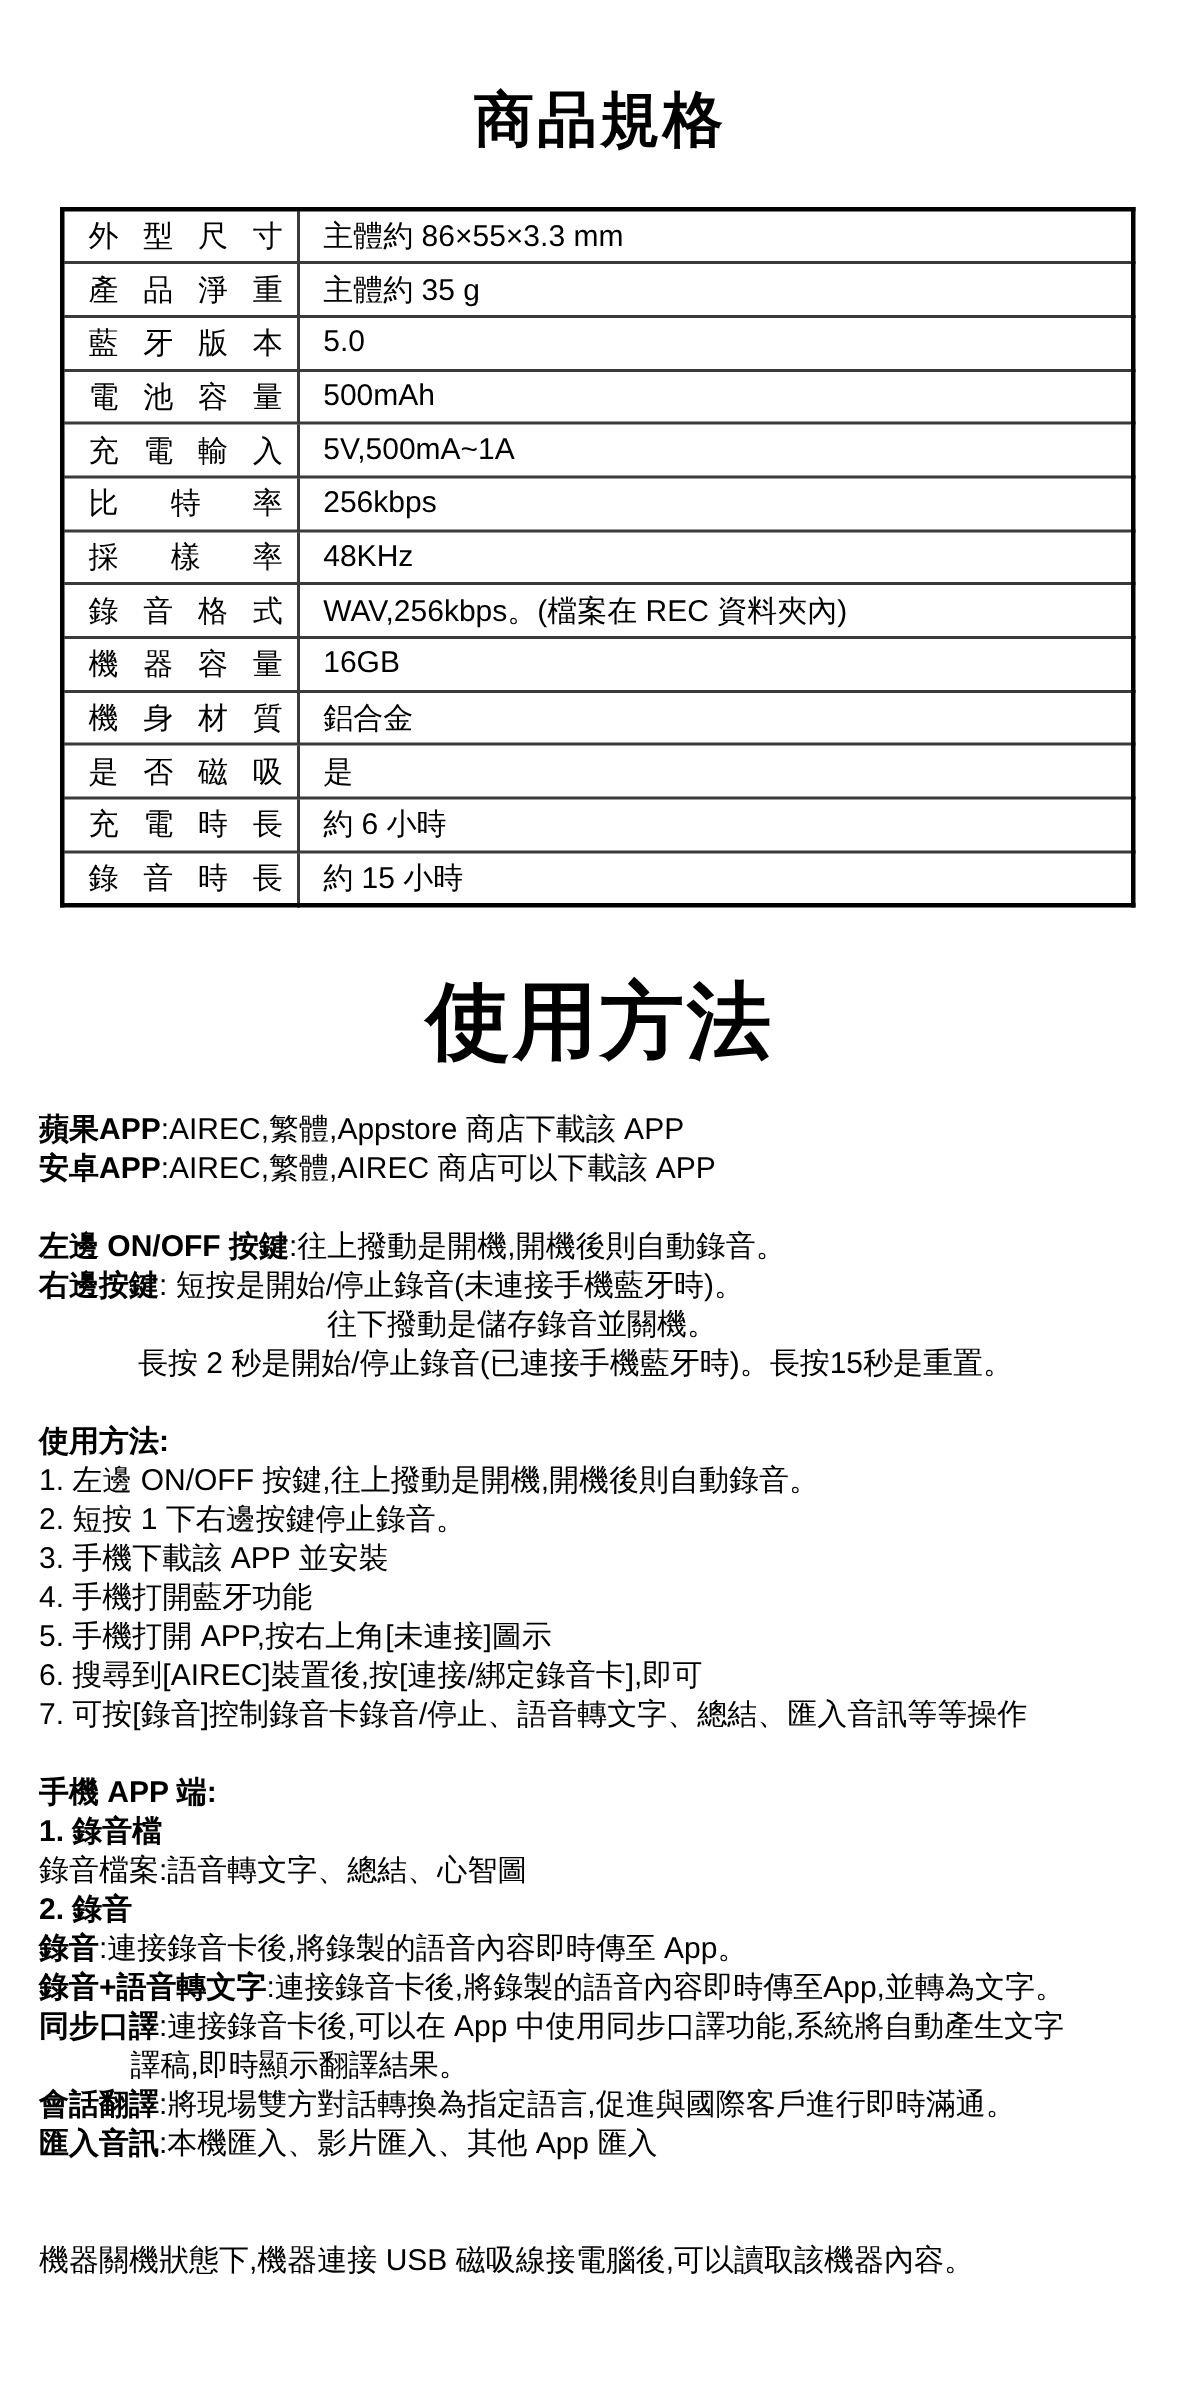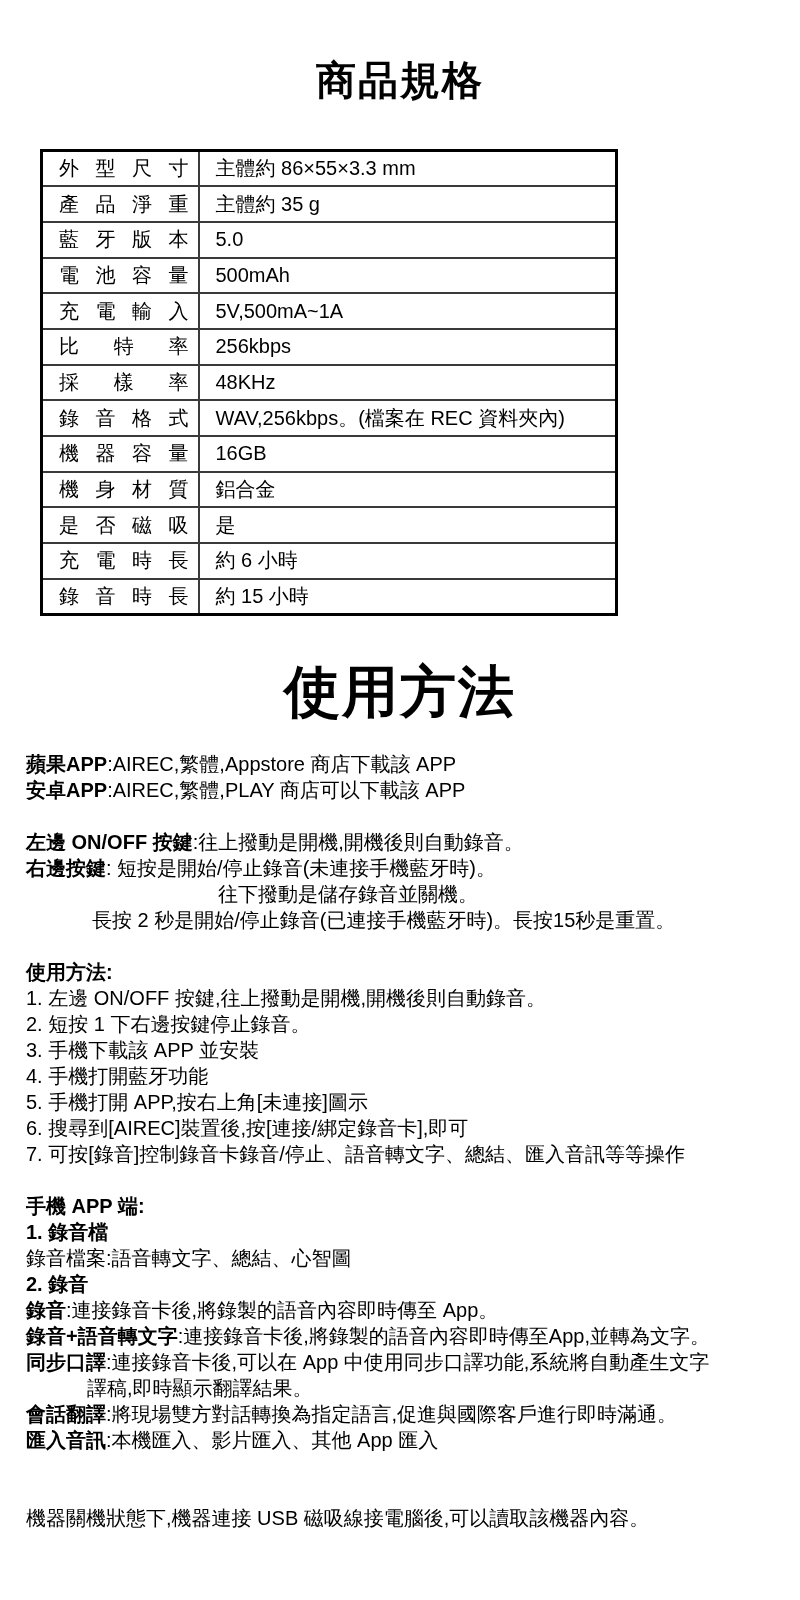--- a/index.html
+++ b/index.html
@@ -15,22 +15,22 @@
     font-size:40px; line-height:64px;
     font-weight:700; letter-spacing:2px;
   }
   .section-title {
     margin-top:44px;
     text-align:center;
     font-size:56px; line-height:64px;
     font-weight:700; letter-spacing:2px;
   }
   table.spec {
-    margin:37px 0 0 40px;
-    width:578px;
+    margin:26px 0 0 40px;
+    width:717px;
     border-collapse:collapse;
     border:3px solid #000;
     table-layout:fixed;
   }
   table.spec td {
     border:2px solid #3a3a3a;
     height:35.7px;
     font-size:20px;
     vertical-align:middle;
     white-space:nowrap;
@@ -112,21 +112,21 @@
       <td class="v">約 15 小時</td>
     </tr>
   </tbody>
 </table>
 
 <h2 class="section-title">使用方法</h2>
 
 <div class="textblock">
 
   <div class="line"><span class="b">蘋果APP</span><span>:AIREC,繁體,Appstore 商店下載該 APP</span></div>
-  <div class="line"><span class="b">安卓APP</span><span>:AIREC,繁體,PLAY 商店可以下載該 APP</span></div>
+  <div class="line"><span class="b">安卓APP</span><span>:AIREC,繁體,AIREC 商店可以下載該 APP</span></div>
 
   <div class="line blank"></div>
 
   <div class="line"><span class="b">左邊 ON/OFF 按鍵</span><span>:往上撥動是開機,開機後則自動錄音。</span></div>
   <div class="line"><span class="b">右邊按鍵</span><span>: 短按是開始/停止錄音(未連接手機藍牙時)。</span></div>
   <div class="line indent-a"><span>往下撥動是儲存錄音並關機。</span></div>
   <div class="line indent-b"><span>長按 2 秒是開始/停止錄音(已連接手機藍牙時)。長按15秒是重置。</span></div>
 
   <div class="line blank"></div>
 

